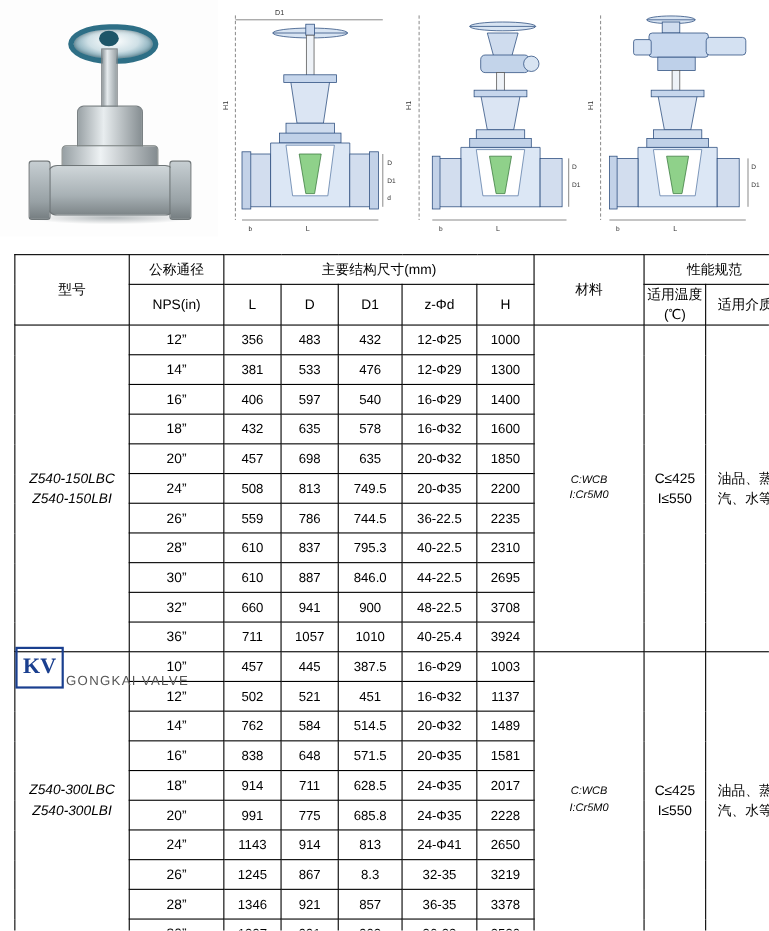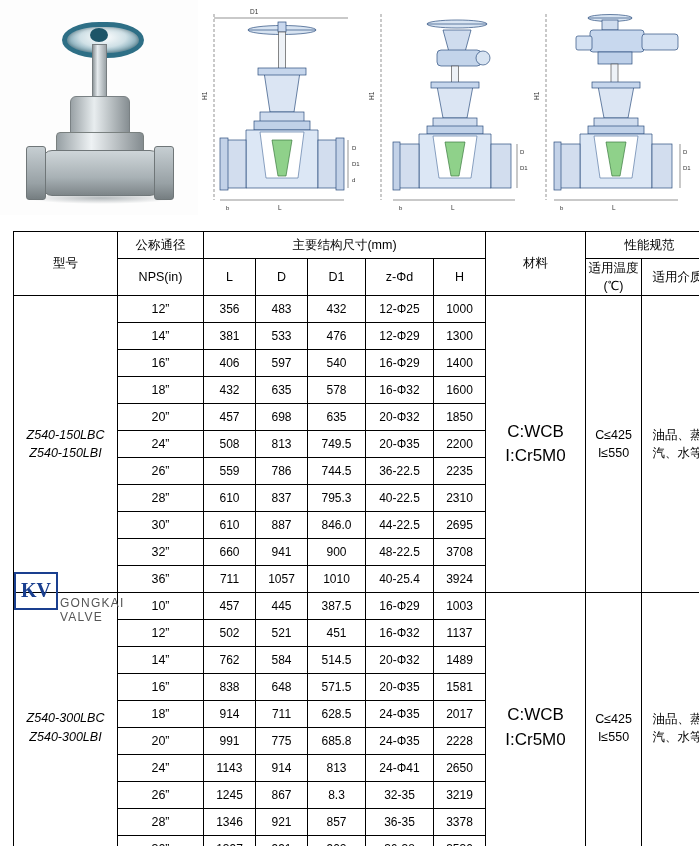--- a/index.html
+++ b/index.html
@@ -138,33 +138,34 @@
   .col-l     { width: 52px; }
   .col-d     { width: 52px; }
   .col-d1    { width: 58px; }
   .col-zd    { width: 68px; }
   .col-h     { width: 52px; }
   .col-mat   { width: 100px; }
   .col-temp  { width: 56px; }
   .col-media { width: 72px; }
   .hdr-main { height: 24px; }
   .model-cell { font-size: 12.5px; line-height: 1.5; font-style: italic; }
-  .mat-cell { font-size: 17px; line-height: 1.45; text-align: left; padding-left: 6px; }
+  .mat-cell { font-size: 10px; line-height: 1.45; text-align: left; padding-left: 6px; font-style: italic; }
   .temp-cell { font-size: 12.5px; line-height: 1.45; }
   .media-cell { font-size: 12.5px; line-height: 1.45; text-align: left; padding-left: 5px; }
   .nps-cell { font-size: 12.5px; margin-top: 28px; }
 
   
   .logo {
     position: absolute;
     left: 14px;
-    top: 570px;
+    top: 586px;
     width: 146px;
     height: 46px;
     pointer-events: none;
+    padding-left: 22px;
   }
   .logo-mark {
     position: absolute;
     left: 0; top: 2px;
     width: 40px; height: 34px;
     border: 2px solid #1a3f8f;
     color: #1a3f8f;
     font-size: 20px;
     font-weight: bold;
     line-height: 32px;

